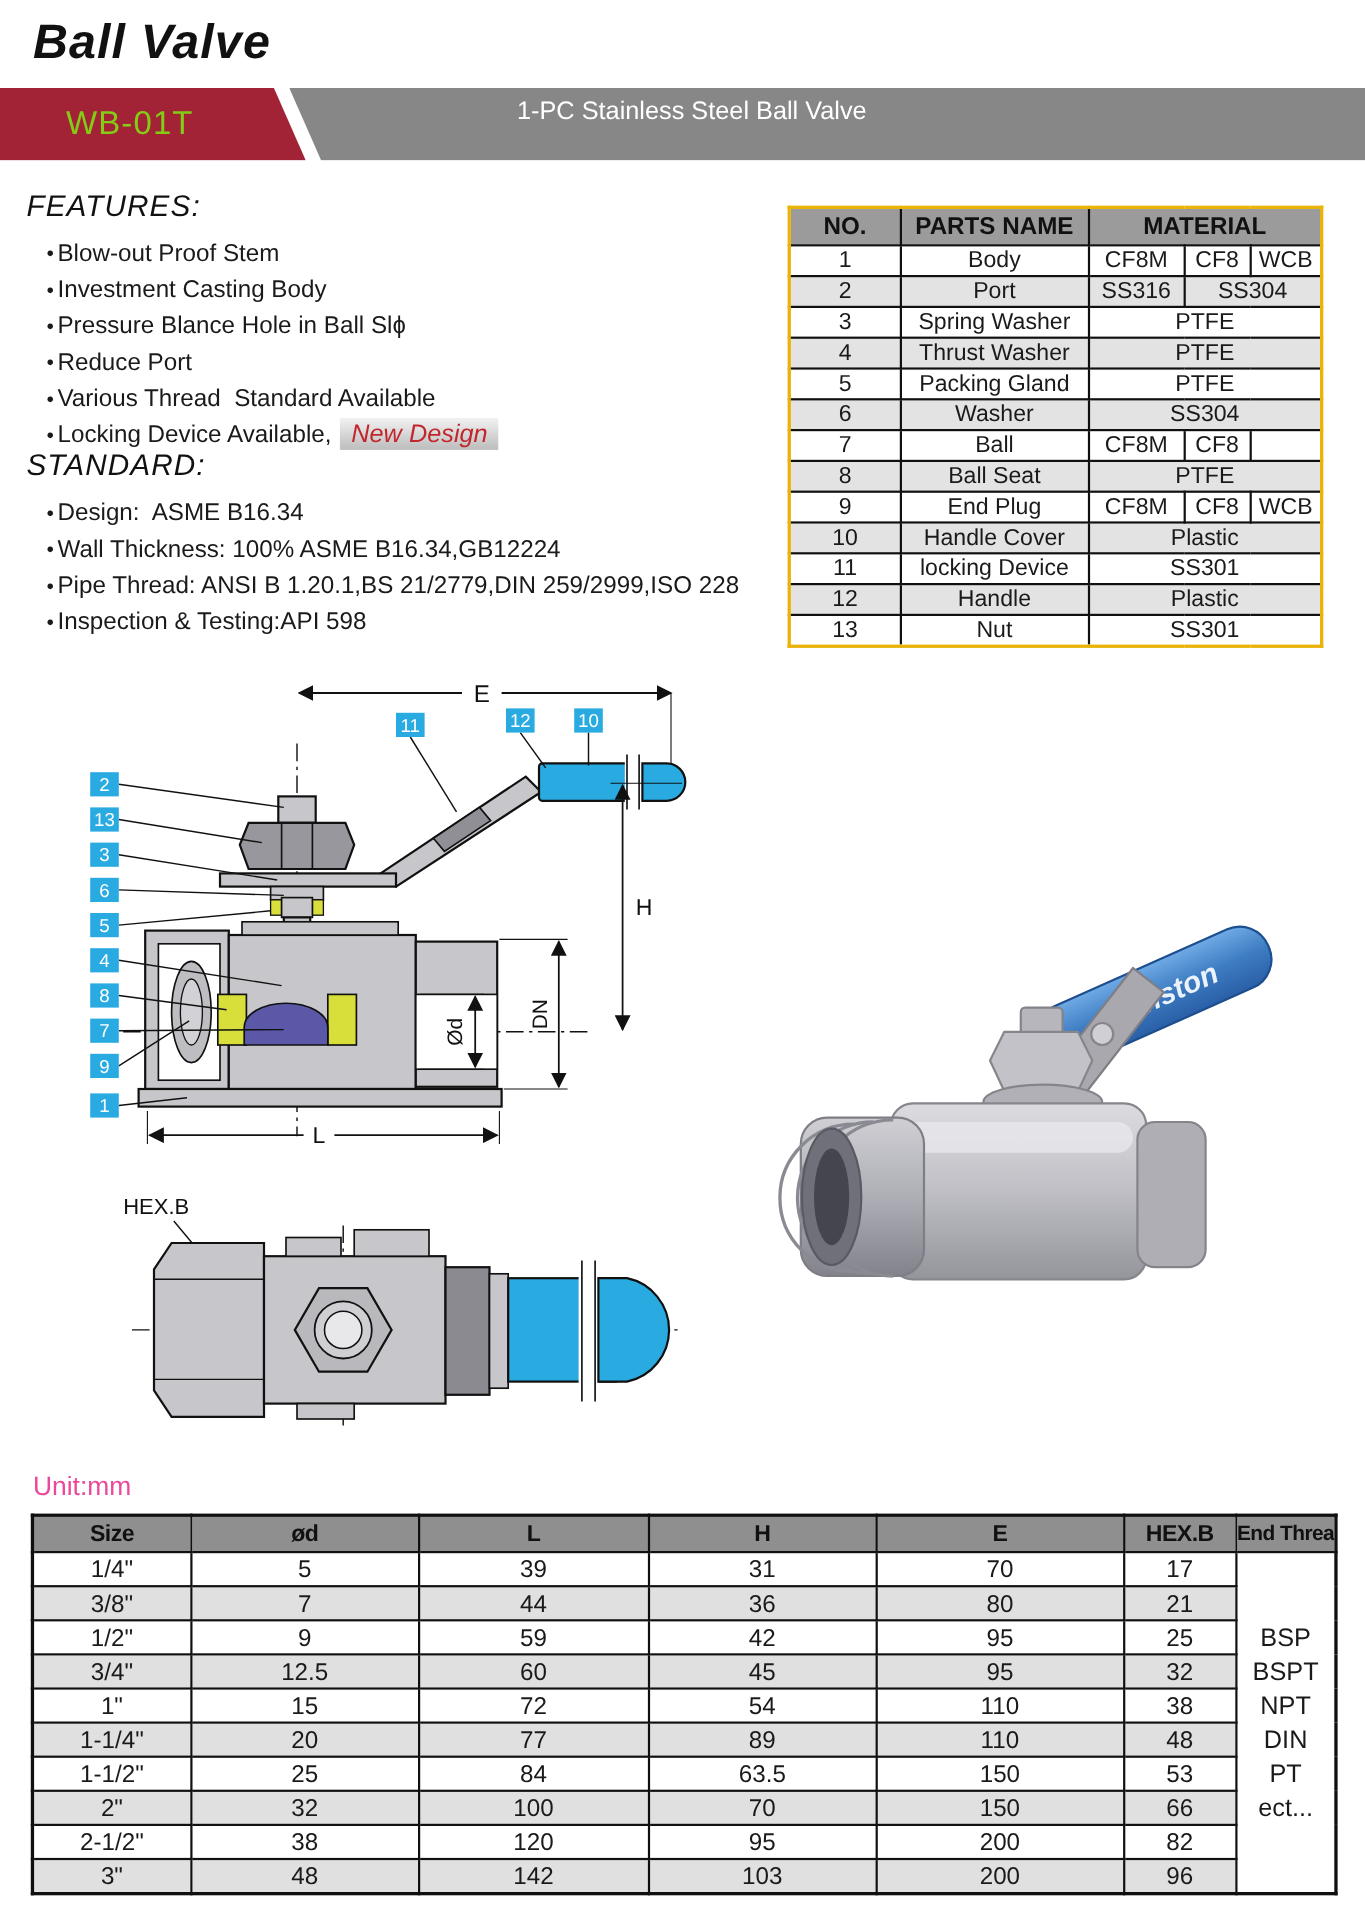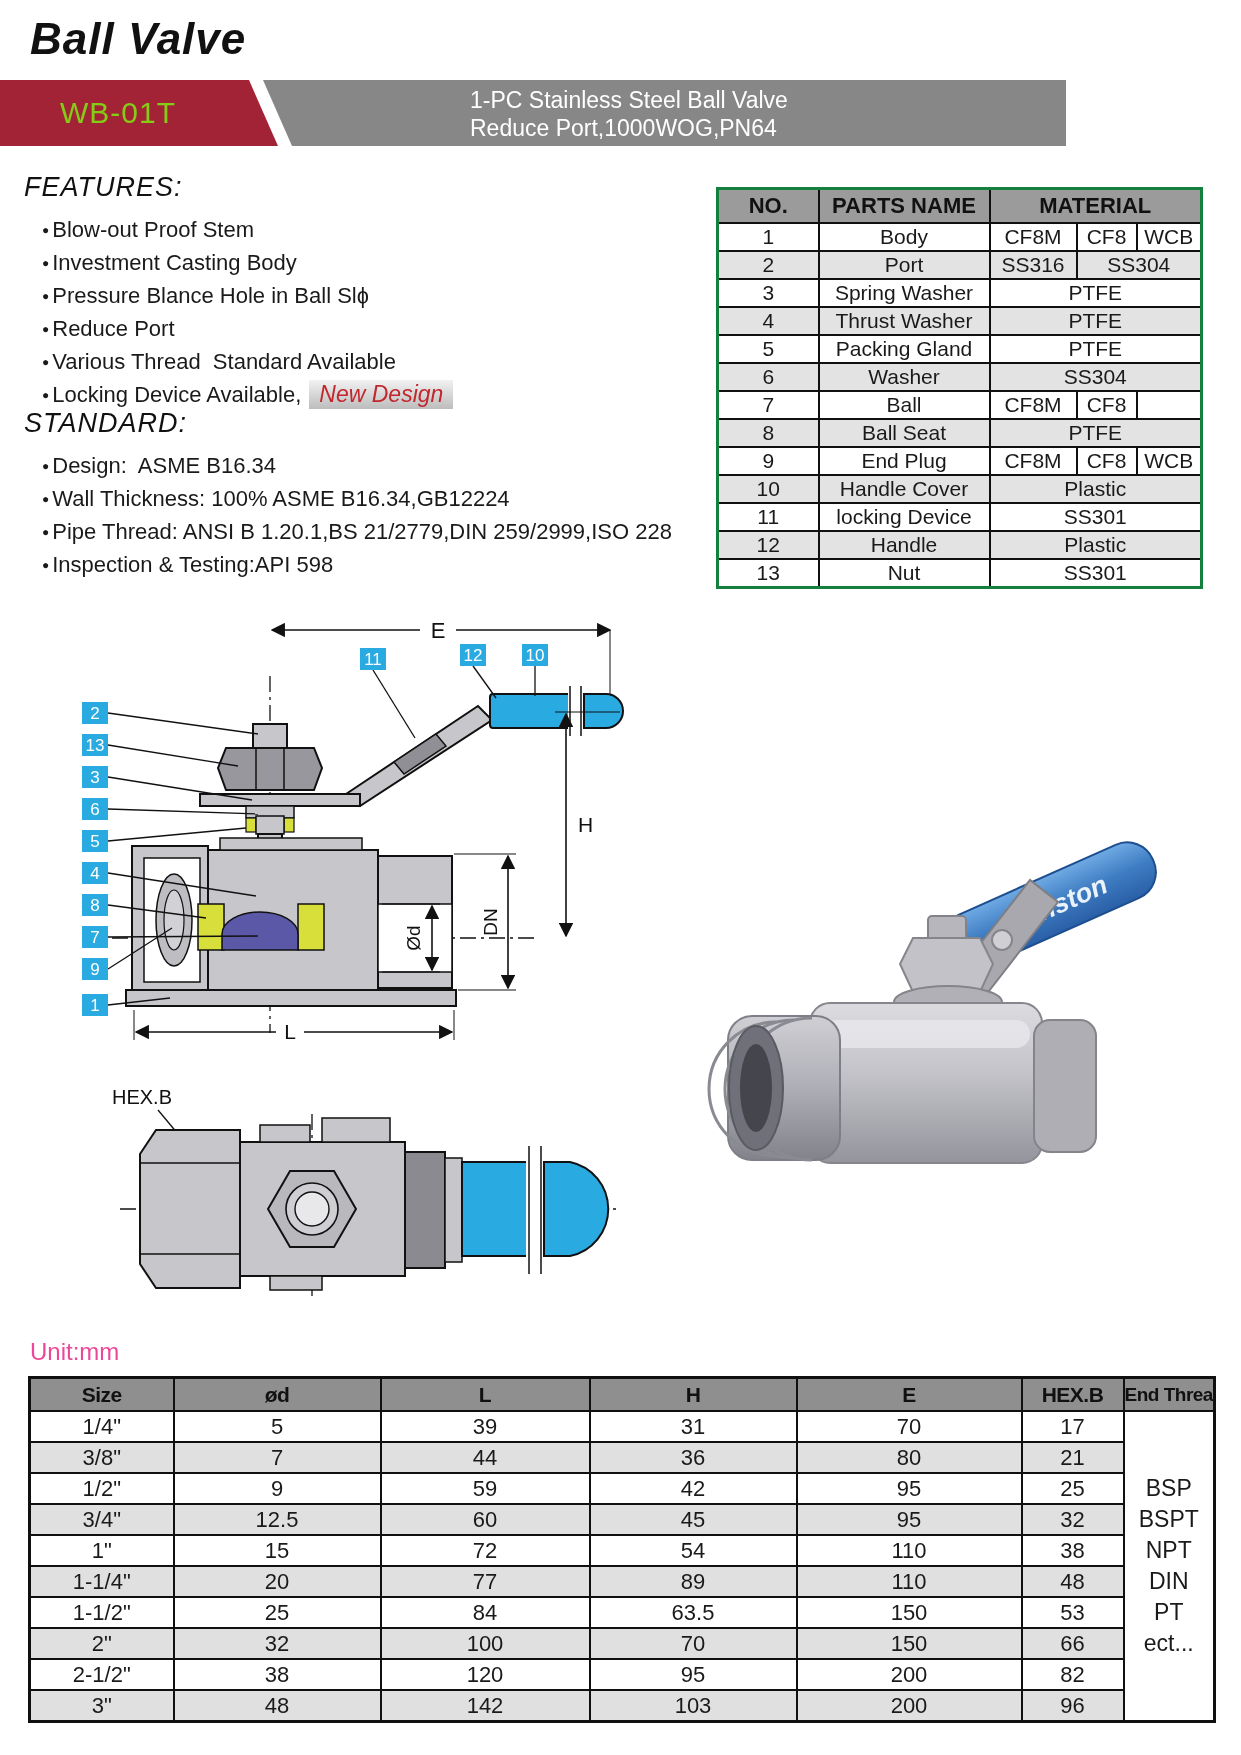--- a/index.html
+++ b/index.html
@@ -7,21 +7,21 @@
     width:1241px;height:1755px;position:relative;background:#fff;
     font-family:"Liberation Sans","DejaVu Sans",sans-serif;color:#1a1a1a;overflow:hidden;
   }
   
   .page-title{
     position:absolute;left:30px;top:14px;font-size:44px;font-weight:bold;
     font-style:italic;letter-spacing:1px;color:#111;
   }
   .banner{position:absolute;left:0;top:80px;width:1241px;height:66px;}
   .banner-gray{
-    position:absolute;left:0;top:0;width:1066px;height:66px;background:#878787;
+    position:absolute;left:0;top:0;width:1241px;height:66px;background:#878787;
     clip-path:polygon(263px 0,1241px 0,1241px 66px,292px 66px);
     text-decoration:underline;
   }
   .banner-red{
     position:absolute;left:0;top:0;width:1241px;height:66px;background:#A32336;
     clip-path:polygon(0 0,249px 0,278px 66px,0 66px);
   }
   .banner-model{
     position:absolute;left:60px;top:16px;font-size:30px;color:#84cc16;letter-spacing:1px;
   }
@@ -38,21 +38,21 @@
   .bullet-list li{font-size:22px;line-height:29px;white-space:pre;}
   .bullet-list li::before{content:"●";font-size:12px;position:relative;top:-3px;margin-right:3px;}
   .new-design-chip{
     display:inline-block;font-style:italic;color:#C1272D;font-size:23px;
     background:linear-gradient(180deg,#f2f2f2 0%,#d4d4d4 55%,#bdbdbd 100%);
     padding:0 10px;margin-left:8px;
   }
   
   table{border-collapse:collapse;table-layout:fixed;}
   .parts-table{
-    position:absolute;left:716px;top:187px;width:484px;border:3px solid #15803d;
+    position:absolute;left:716px;top:187px;width:484px;border:3px solid #eab308;
   }
   .parts-table th,.parts-table td{
     border:2px solid #101010;text-align:center;padding:0;font-size:21px;height:26px;
     overflow:hidden;white-space:nowrap;
   }
   .parts-table thead th{background:#9B9B9B;font-weight:bold;font-size:22px;height:32px;color:#111;}
   .parts-table tbody tr:nth-child(even) td{background:#E3E3E3;}
   .dims-unit{position:absolute;left:30px;top:1338px;font-size:24px;color:#ec4899;}
   .dims-table{
     position:absolute;left:28px;top:1376px;width:1185px;border:3px solid #101010;
@@ -72,21 +72,20 @@
 </style>
 </head>
 <body>
 
 <div class="page-title">Ball Valve</div>
 
 <div class="banner">
   <div class="banner-gray">
     <div class="banner-desc">
       <div>1-PC Stainless Steel Ball Valve</div>
-      <div>Reduce Port,1000WOG,PN64</div>
     </div>
   </div>
   <div class="banner-red">
     <span class="banner-model">WB-01T</span>
   </div>
 </div>
 
 <div class="features-block">
   <h2 class="section-heading">FEATURES:</h2>
   <ul class="bullet-list">

